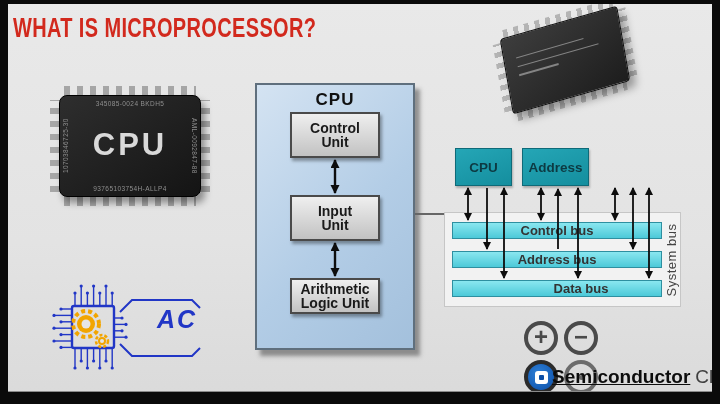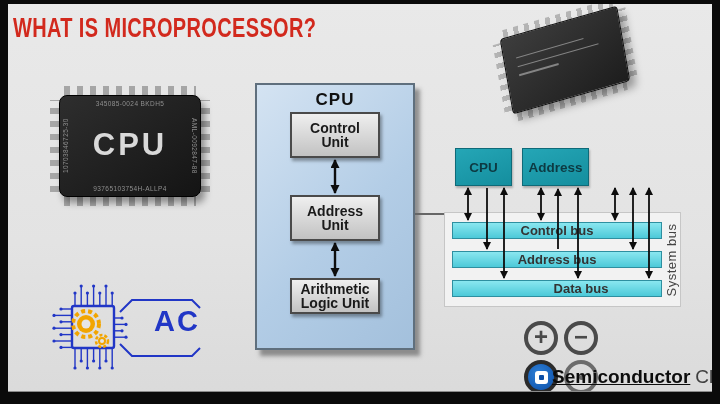--- a/index.html
+++ b/index.html
@@ -79,21 +79,21 @@
     background:linear-gradient(180deg,#8ae7f0,#4cc9d8);
     border:1px solid #2e8fa0;box-sizing:border-box;
     display:flex;align-items:center;justify-content:center;
     font-size:13px;font-weight:700;color:#333;
   }
   .sysbus{left:622px;top:252px;width:100px;height:16px;transform:rotate(-90deg);
     text-align:center;font-size:13px;color:#444;letter-spacing:.5px;}
   .connector{left:415px;top:213px;width:29px;height:2px;background:#666;}
 
   
-  .ac-text{left:146px;top:305px;width:62px;text-align:center;font-size:29px;font-weight:700;color:#2136c6;letter-spacing:2px;}
+  .ac-text{left:146px;top:305px;width:62px;text-align:center;font-size:25px;font-weight:700;color:#2136c6;letter-spacing:2px;font-style:italic;}
 
   
   .ring{position:absolute;width:34px;height:34px;border-radius:50%;border:4px solid #4a4a4a;box-sizing:border-box;
     display:flex;align-items:center;justify-content:center;background:transparent;}
   .ring span{font-size:24px;font-weight:700;color:#4a4a4a;line-height:1;margin-top:-2px;}
   .ring-brand{background:radial-gradient(circle at 40% 35%,#2d7fd6,#0c4ea6);border-color:#2b2b2b;}
   .brand-core{width:13px;height:13px;background:#fff;border-radius:3px;display:flex;align-items:center;justify-content:center;}
   .brand-core i{width:5px;height:5px;background:#0c4ea6;border-radius:1px;}
   .ring-faint{border-color:rgba(80,80,80,.8);}
   .dotg{width:5px;height:5px;border-radius:50%;background:#6a6a6a;}
@@ -134,21 +134,21 @@
     </div>
   </div>
 
   <div class="abs bd-panel"></div>
   <div class="abs bd-title">CPU</div>
 
   <div class="abs unit" style="left:290px;top:112px;width:90px;height:46px;">
     <span style="width:56px;">Control Unit</span>
   </div>
   <div class="abs unit" style="left:290px;top:195px;width:90px;height:46px;">
-    <span style="width:56px;">Address Unit</span>
+    <span style="width:56px;">Input Unit</span>
   </div>
   <div class="abs unit" style="left:290px;top:278px;width:90px;height:36px;">
     <span style="width:84px;">Arithmetic Logic Unit</span>
   </div>
 
   <svg class="abs" style="left:255px;top:83px;" width="160" height="267">
     <defs>
       <marker id="ah1" orient="auto-start-reverse" markerUnits="userSpaceOnUse" markerWidth="10" markerHeight="10" refX="8" refY="4.5">
         <path d="M0,0 L9,4.5 L0,9 Z" fill="#0d0d0d"></path>
       </marker>

